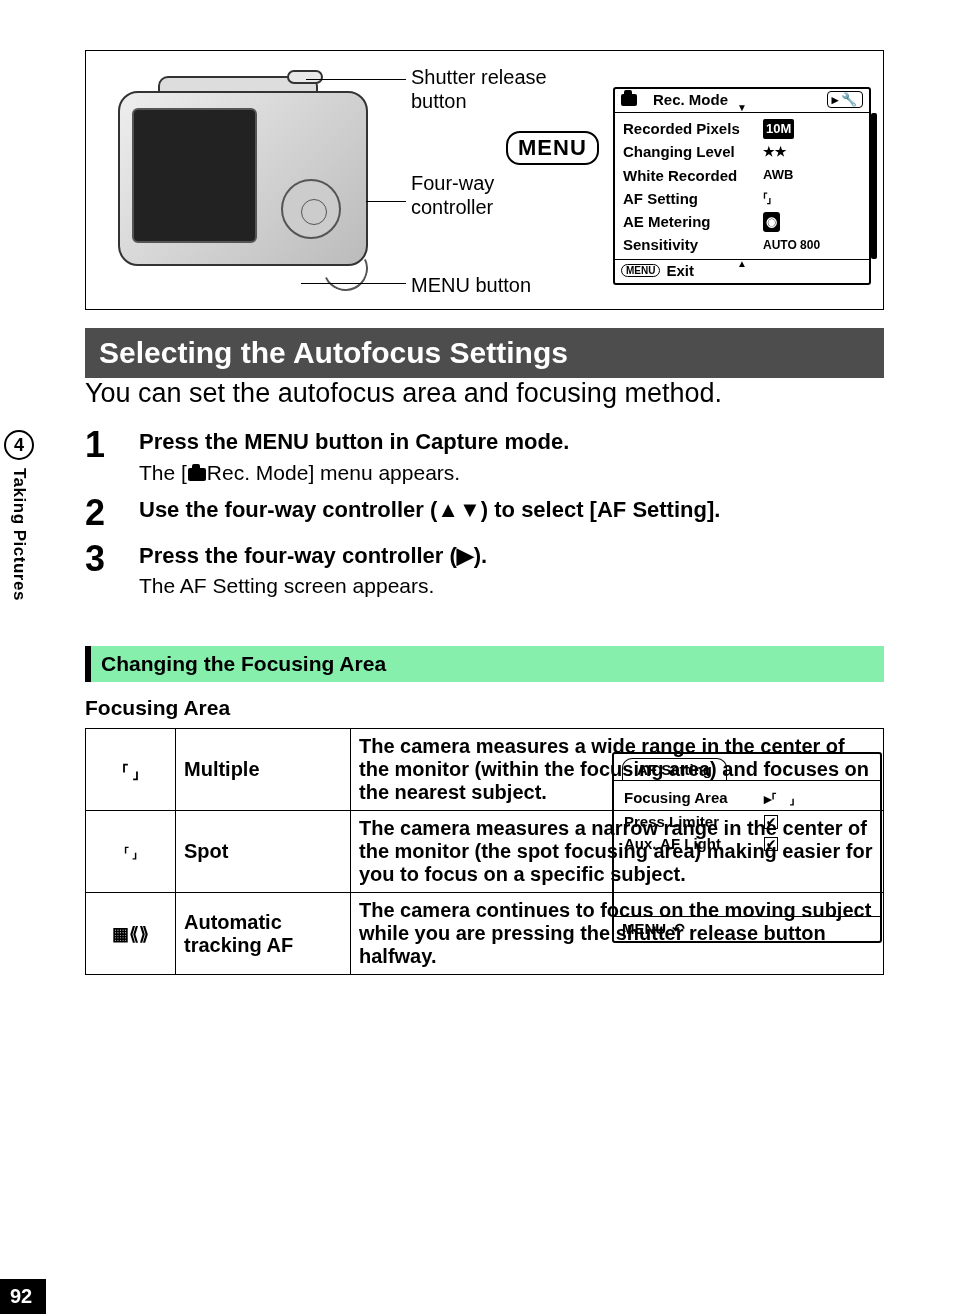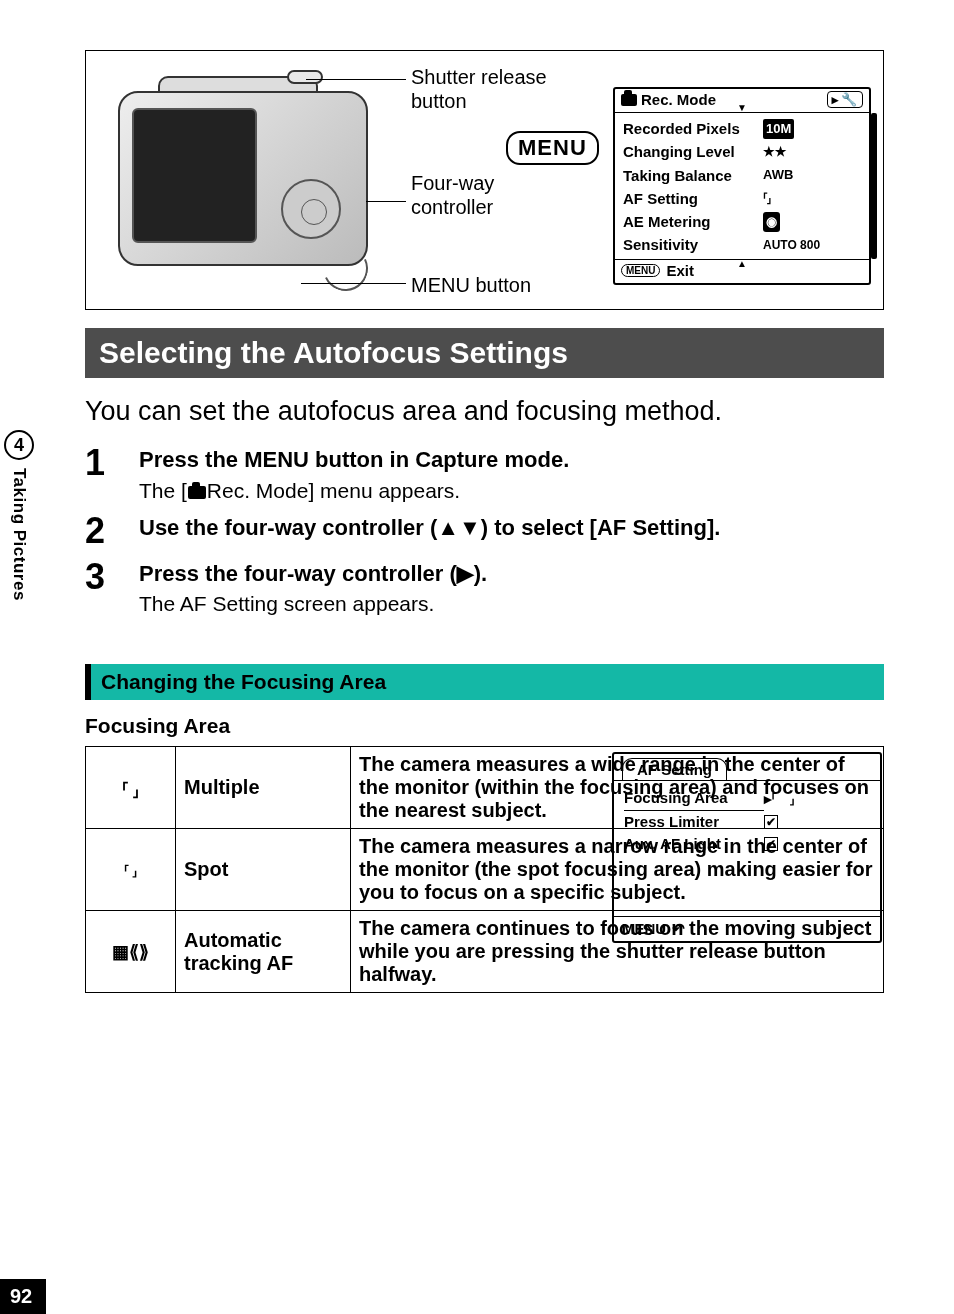--- a/index.html
+++ b/index.html
@@ -164,21 +164,21 @@
     border: 2px solid #000;
     border-radius: 3px;
     font-size: 15px;
     font-weight: bold;
   }
   .rec-panel .tab {
     border-bottom: 1.5px solid #000;
     padding: 2px 6px 4px 6px;
     display: flex;
     align-items: center;
-    gap: 4px;
+    gap: 16px;
     position: relative;
   }
   .rec-panel .tab .cam-icon {
     width: 16px; height: 12px; background:#000; border-radius:2px; display:inline-block; position:relative;
   }
   .rec-panel .tab .cam-icon::before{
     content:''; position:absolute; left:3px; top:-4px; width:8px; height:4px; background:#000; border-radius:2px 2px 0 0;
   }
   .rec-panel .tab .tool-icon {
     margin-left:auto;
@@ -223,21 +223,20 @@
     font-size:10px;
   }
 
   
   .h-bar {
     background: #4d4d4d;
     color: #fff;
     font-size: 30px;
     font-weight: bold;
     padding: 8px 14px;
-    margin-bottom: 18px;
   }
   .intro {
     font-size: 27px;
     margin-bottom: 18px;
   }
   
   .step { display:flex; gap:20px; margin-bottom:10px; }
   .step .num { font-size:36px; font-weight:bold; width:34px; line-height:1; }
   .step .body { flex:1; }
   .step .title { font-size:22px; font-weight:bold; margin-bottom:4px; line-height:1.35; }
@@ -281,21 +280,21 @@
     width:14px;height:14px;border:1.5px solid #000;display:inline-flex;align-items:center;justify-content:center;font-size:12px;line-height:1;
   }
   .af-panel .brackets { font-size:14px; letter-spacing:2px; }
   .af-panel .foot2 {
     border-top:1.5px solid #000;
     padding:3px 8px; display:flex; align-items:center; gap:6px;
   }
 
   
   .sub-bar {
-    background:#14b8a6;
+    background:#86efac;
     border-left:6px solid #000;
     font-size:21px;
     font-weight:bold;
     padding:6px 10px;
     margin: 48px 0 14px 0;
   }
   .sub-intro { font-size:21px; margin-bottom:16px; }
   .tbl-title { font-size:21px; font-weight:bold; margin-bottom:8px; }
 
   table.fa {
@@ -361,21 +360,21 @@
       <div class="rows">
         <div class="row">
             <span class="k">Recorded Pixels</span>
             <span class="v pill">10M</span>
           </div>
         <div class="row">
             <span class="k">Changing Level</span>
             <span class="v">★★</span>
           </div>
         <div class="row">
-            <span class="k">Taking Balance</span>
+            <span class="k">White Recorded</span>
             <span class="v">AWB</span>
           </div>
         <div class="row">
             <span class="k">AF Setting</span>
             <span class="v mini-icon">⸢  ⸥</span>
           </div>
         <div class="row">
             <span class="k">AE Metering</span>
             <span class="v" style="background:#000;color:#fff;border-radius:3px;padding:0 3px">◉</span>
           </div>

